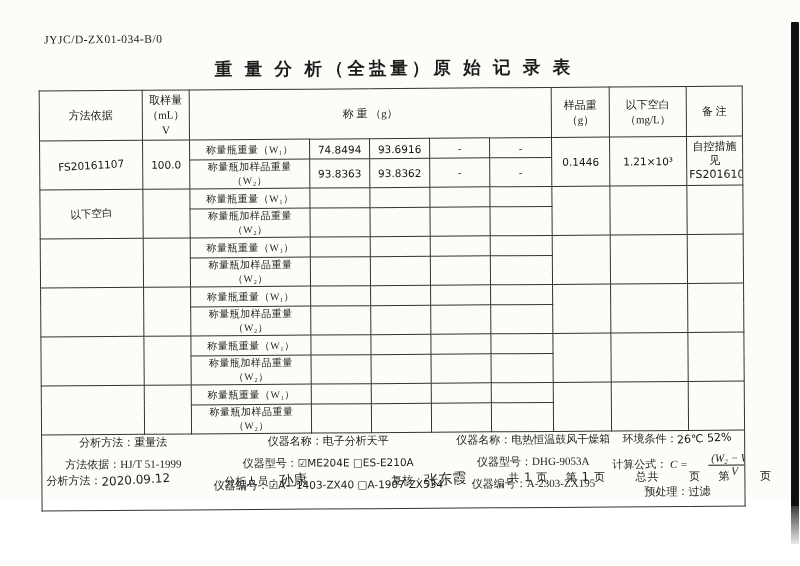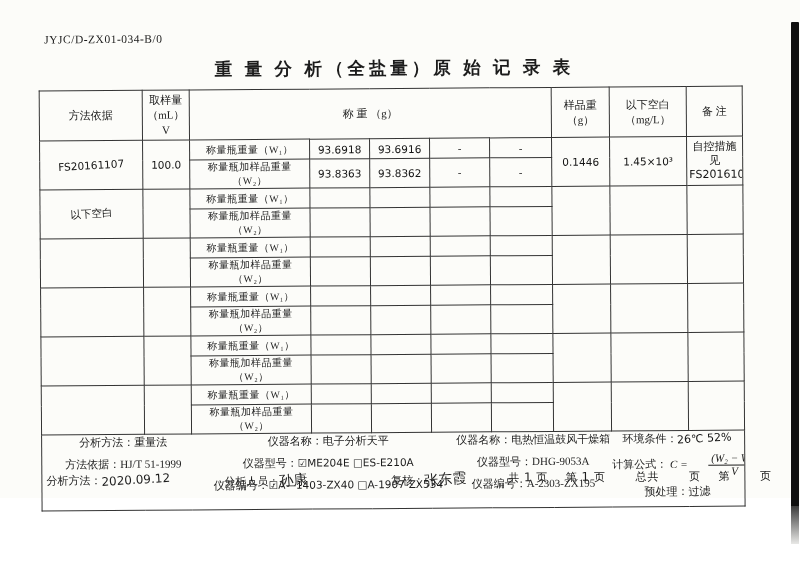--- a/index.html
+++ b/index.html
@@ -126,26 +126,26 @@
               <div>备  注</div>
             </th>
         </tr>
       </thead>
       <tbody>
 
         <tr class="wrow">
           <td rowspan="2" class="hw"><span class="tilt">FS20161107</span></td>
           <td rowspan="2" class="hw">100.0</td>
           <td class="lbl">称量瓶重量（W₁）</td>
-          <td class="hw">93.6918</td>
+          <td class="hw">74.8494</td>
           <td class="hw">93.6916</td>
           <td class="hw">-</td>
           <td class="hw">-</td>
           <td rowspan="2" class="hw">0.1446</td>
-          <td rowspan="2" class="hw">1.45×10³</td>
+          <td rowspan="2" class="hw">1.21×10³</td>
           <td rowspan="2" class="hw remark-cell">
             <div>自控措施见</div>
             <div>FS20161011</div>
           </td>
         </tr>
         <tr class="wrow">
           <td class="lbl">称量瓶加样品重量（W₂）</td>
           <td class="hw">93.8363</td>
           <td class="hw">93.8362</td>
           <td class="hw">-</td>

